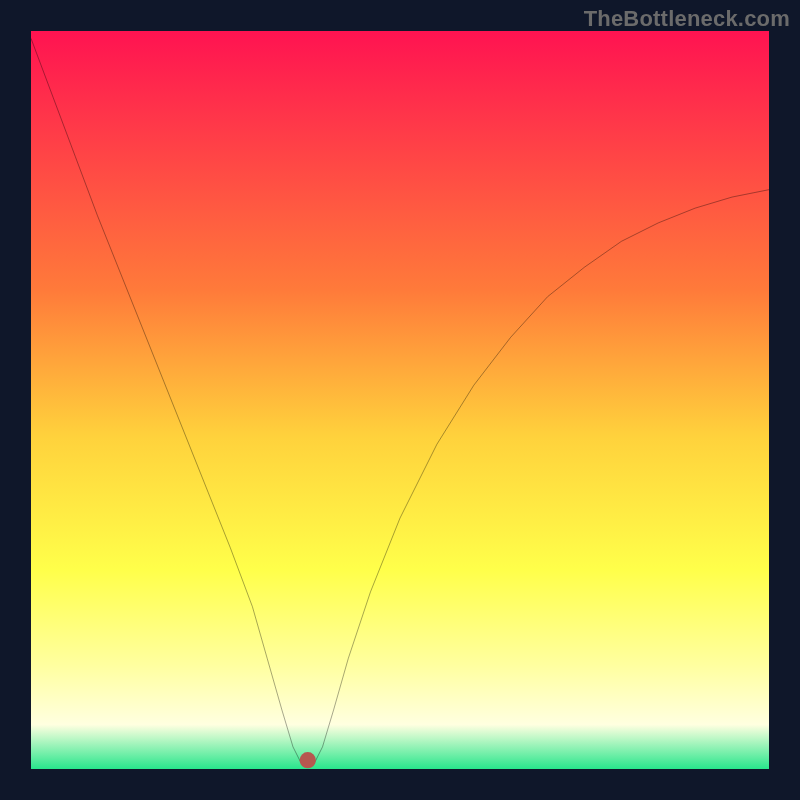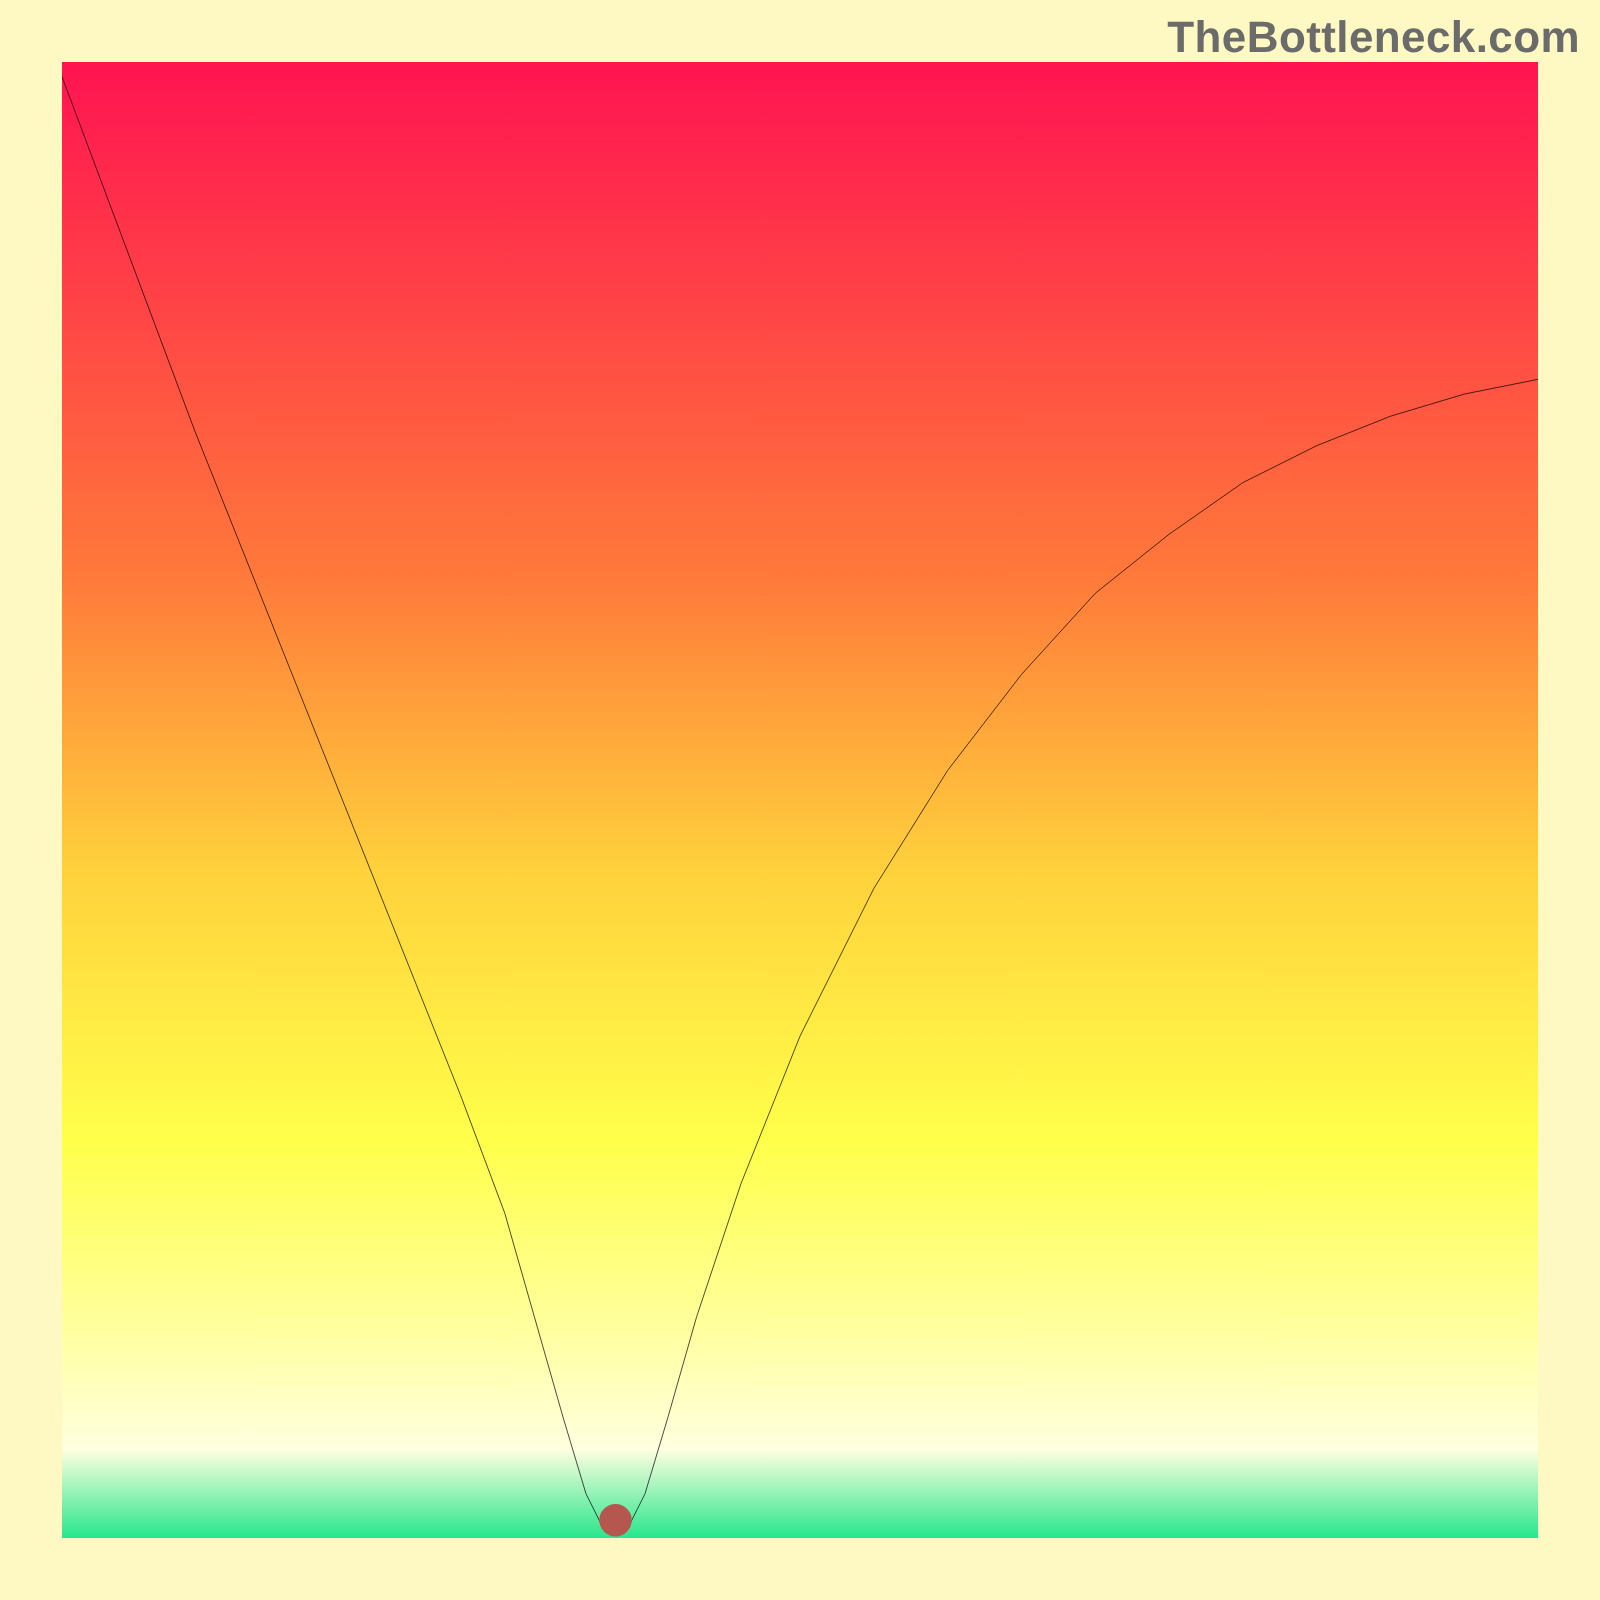--- a/index.html
+++ b/index.html
@@ -8,21 +8,21 @@
     width: 800px;
     height: 800px;
     overflow: hidden;
     font-family: Arial, Helvetica, sans-serif;
     background: #000;
   }
   .frame {
     position: relative;
     width: 800px;
     height: 800px;
-    background: #fef9c3;
+    background: #0f172a;
   }
   .plot {
     position: absolute;
     left: 31px;
     top: 31px;
     width: 738px;
     height: 738px;
   }
   .watermark {
     position: absolute;

